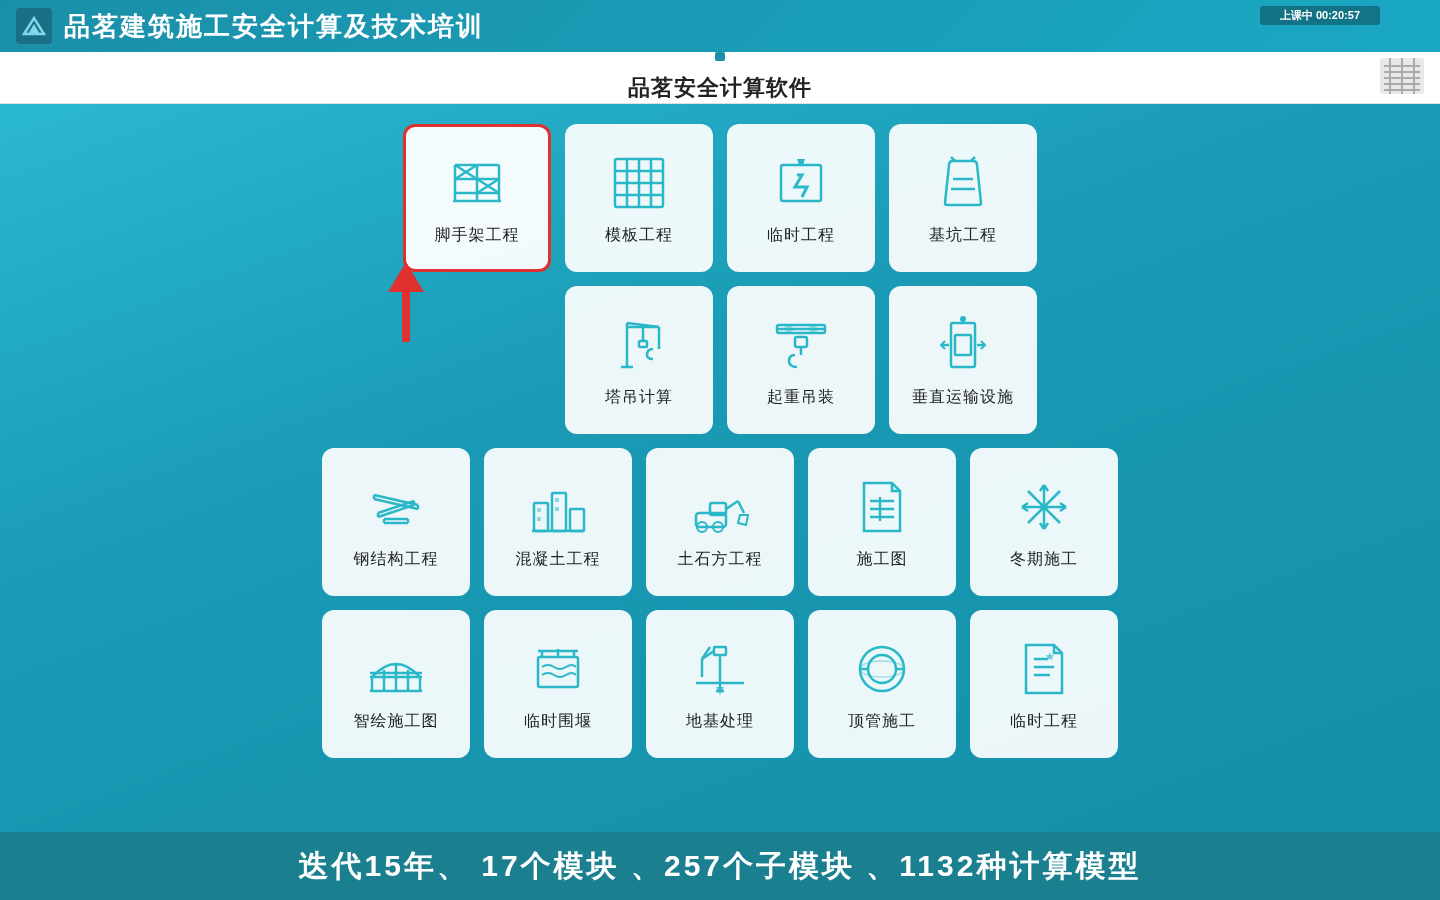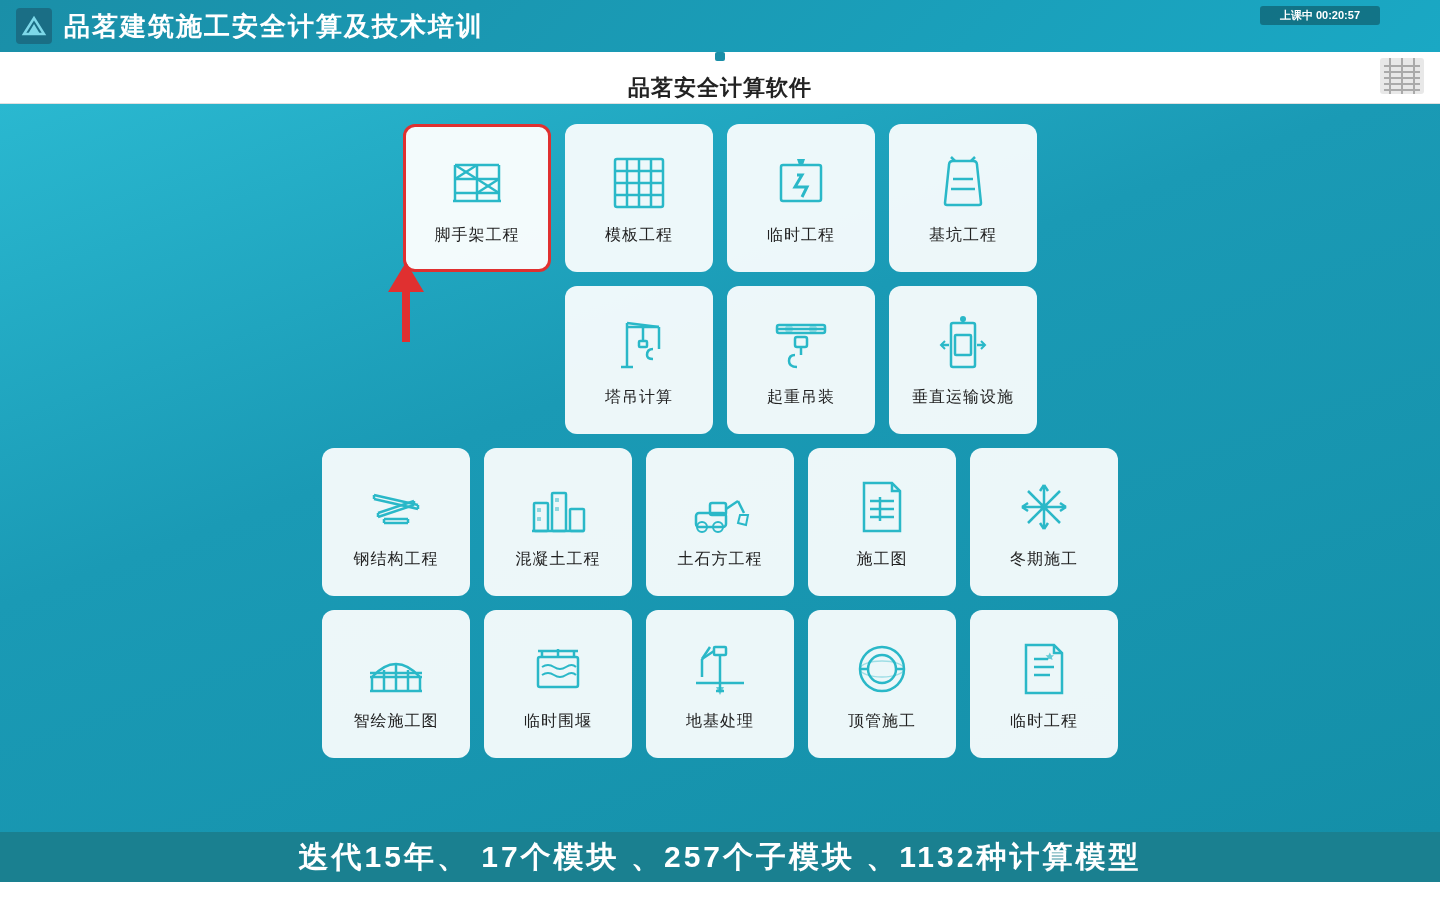--- a/index.html
+++ b/index.html
@@ -154,21 +154,21 @@
     
     .spacer-card {
       width: 148px;
       height: 148px;
       visibility: hidden;
     }
 
     
     #bottom-bar {
       width: 100%;
-      height: 50px;
+      height: 68px;
       background: #1a8090;
       display: flex;
       align-items: center;
       justify-content: center;
     }
     #bottom-bar .bottom-text {
       color: #fff;
       font-size: 30px;
       font-weight: bold;
       letter-spacing: 3px;

